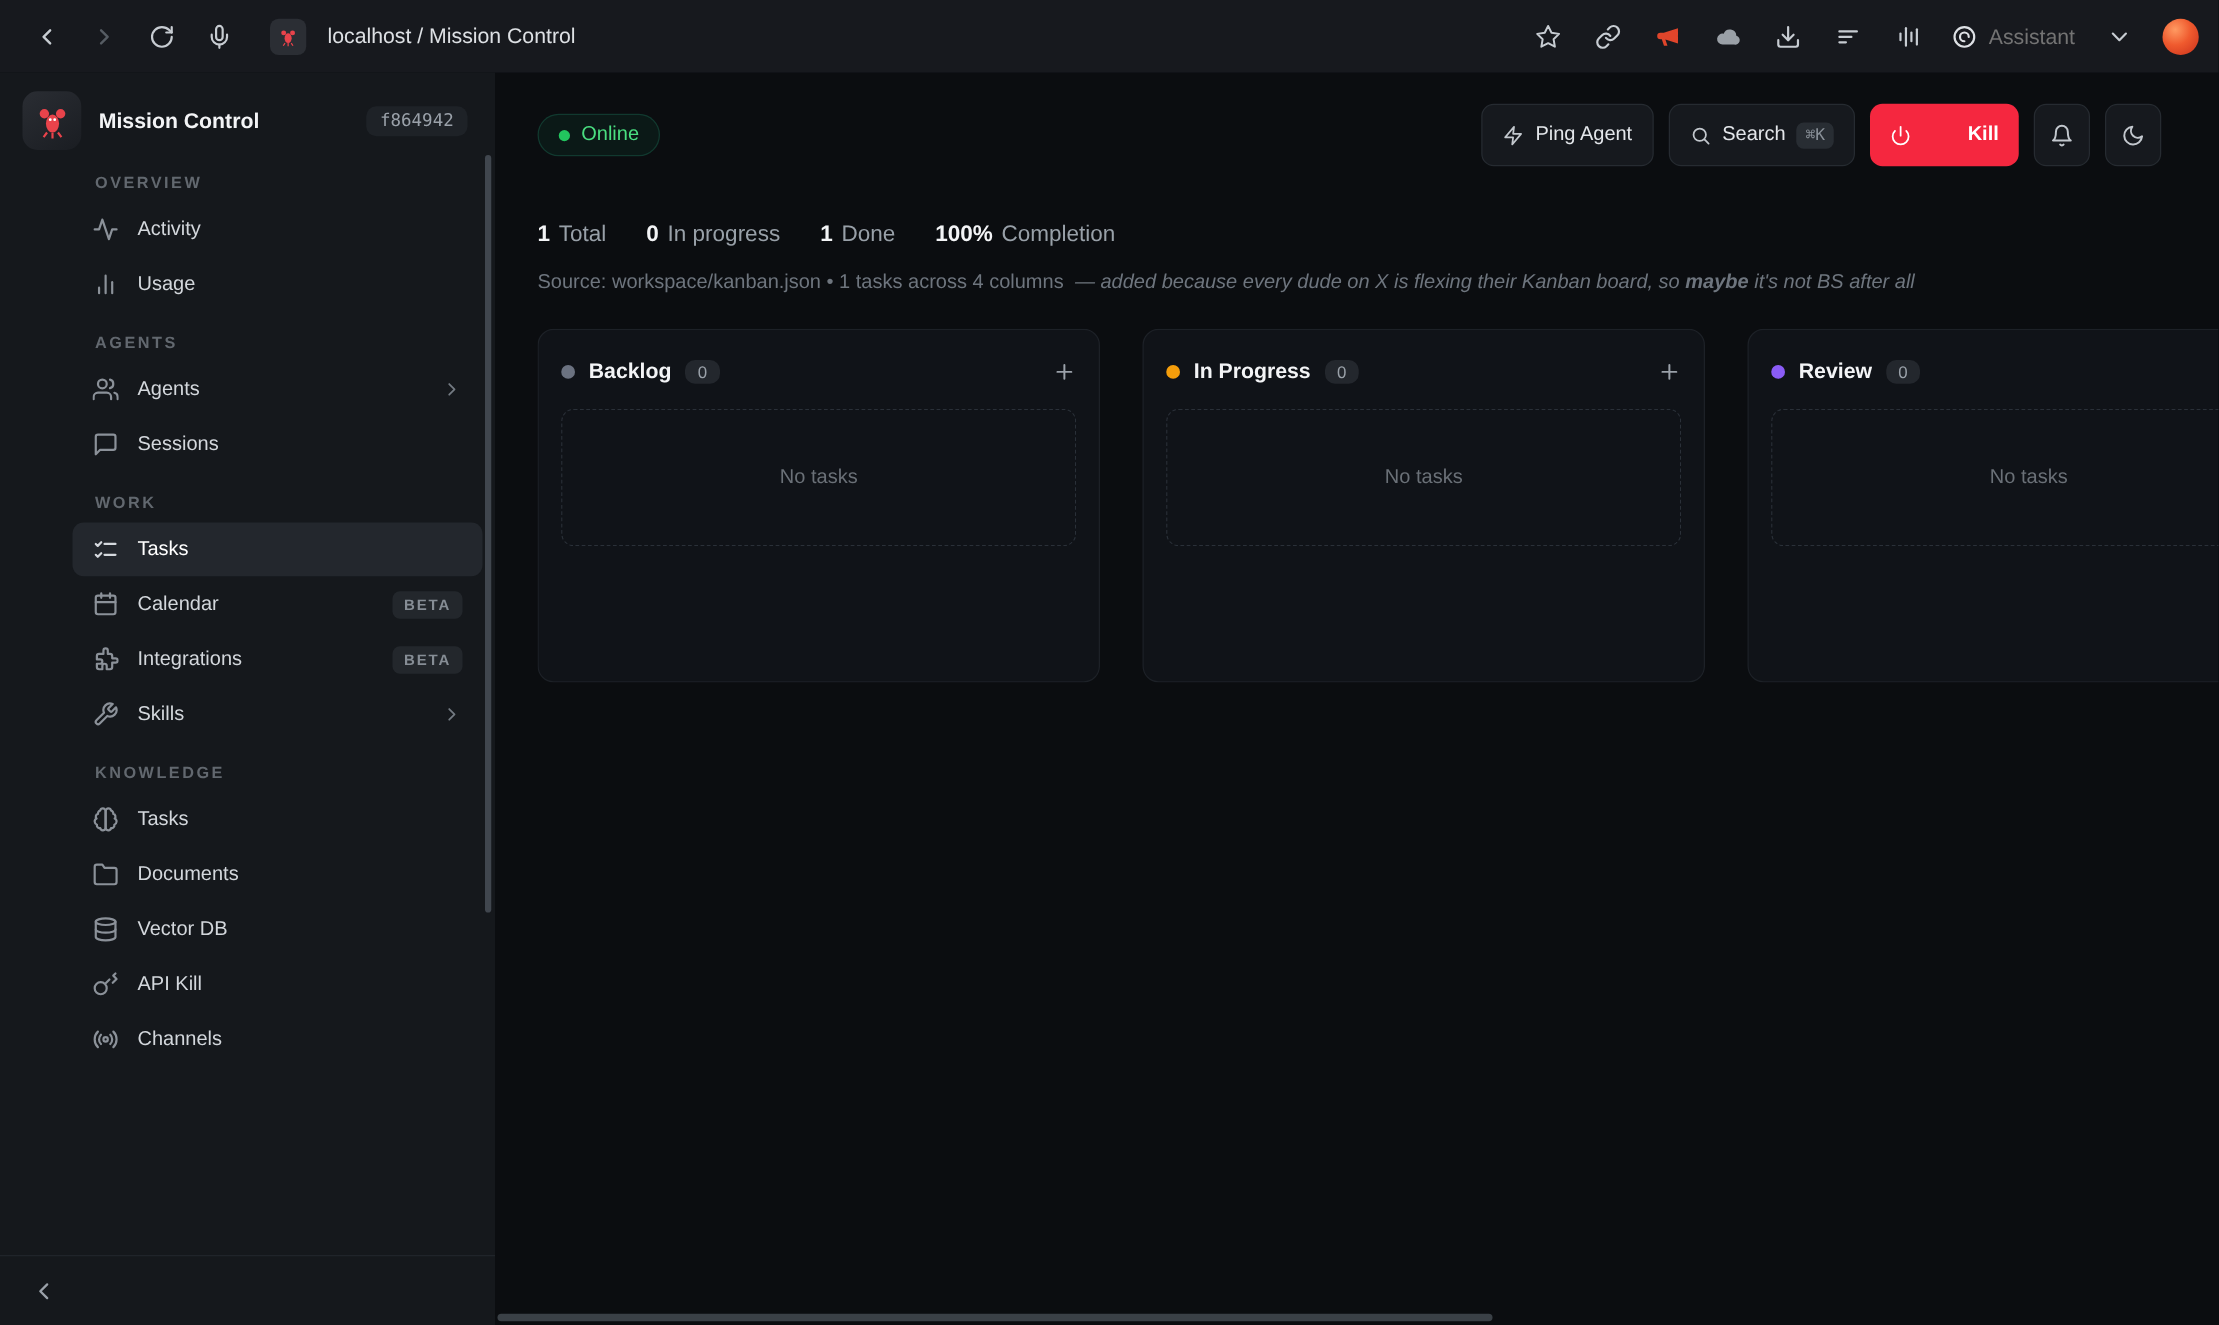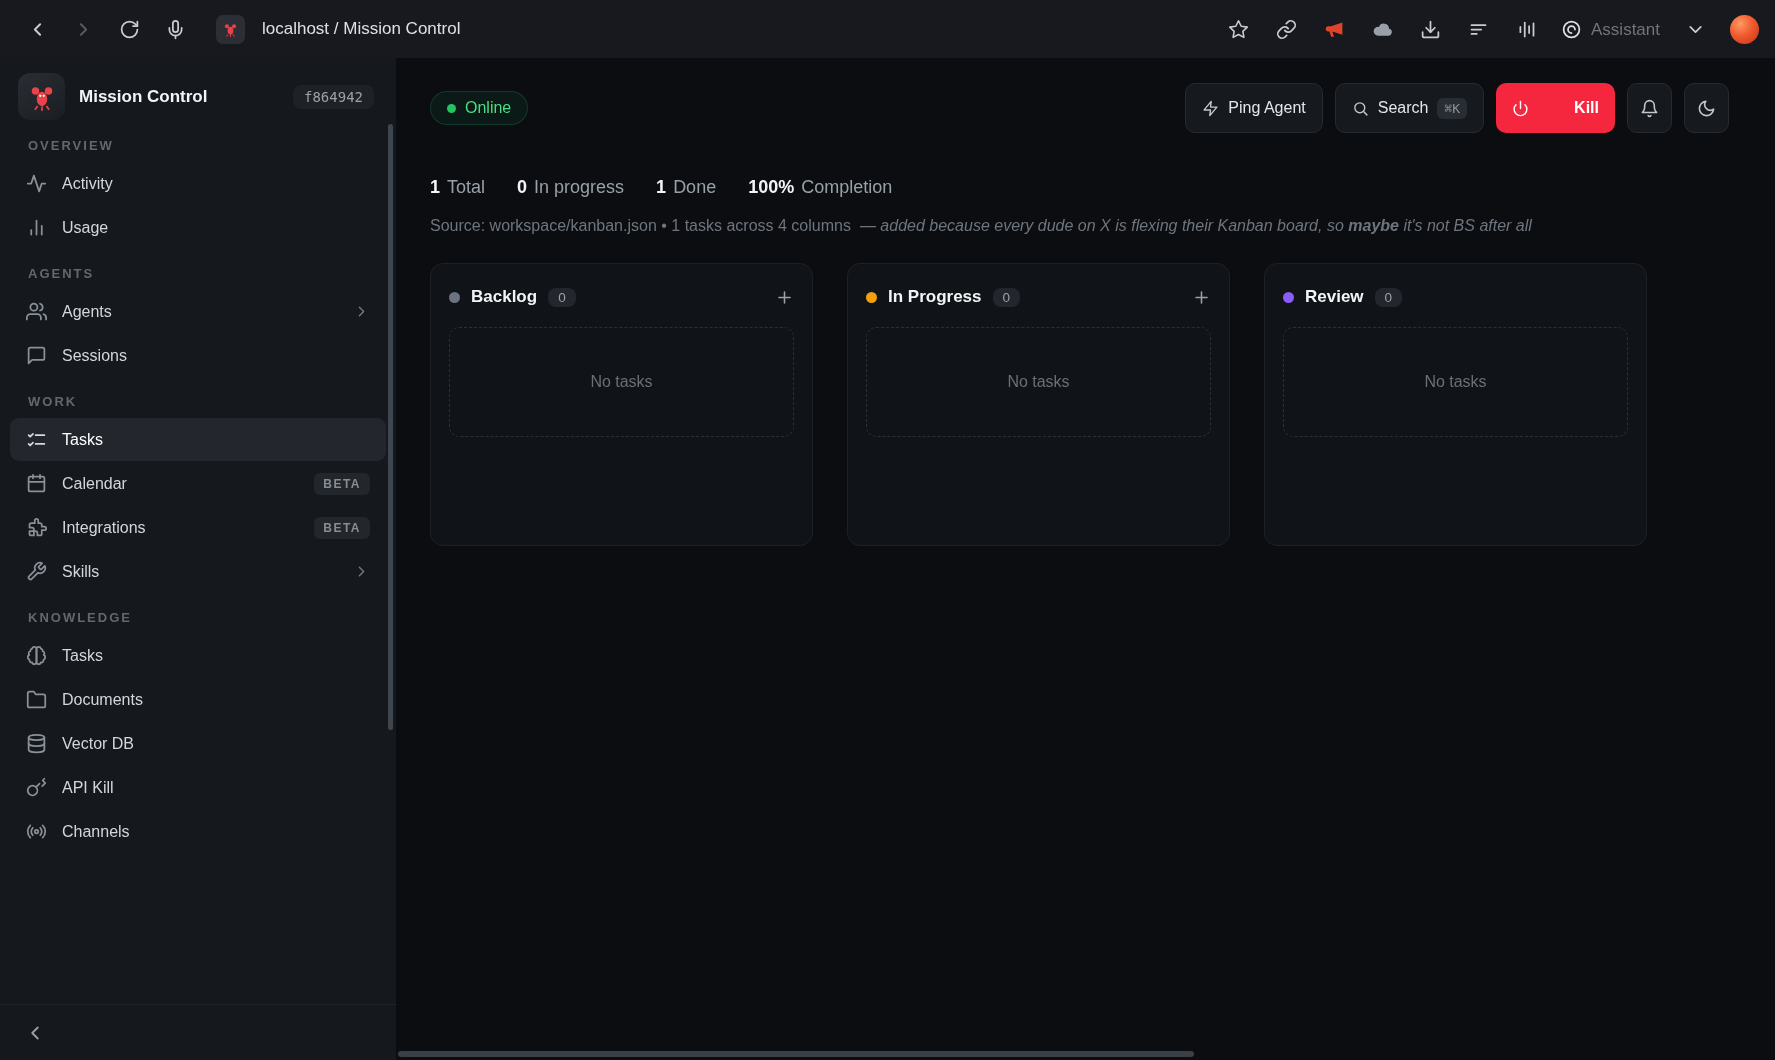--- a/index.html
+++ b/index.html
@@ -55,21 +55,21 @@
     width:47px; height:47px; border-radius:12px; flex:none;
     background:linear-gradient(145deg,#2a2d33,#1a1d22);
     display:flex; align-items:center; justify-content:center;
   }
   .logo .ic { width:30px; height:30px; }
   .app-name { font-weight:700; font-size:17px; color:#f3f4f6; margin-left:14px; }
   .instance-badge {
     margin-left:auto; font-family:"DejaVu Sans Mono", monospace; font-size:14px;
     color:#9aa1a9; background:#1e2227; padding:4px 11px; border-radius:8px;
   }
-  .nav { flex:1; overflow:hidden; }
+  .nav { flex:1; overflow:hidden;margin-left:48px; }
   .section-label {
     padding:16px 0 8px 28px; font-size:13px; font-weight:700;
     letter-spacing:2px; color:#62686f;
   }
   .nav-item {
     display:flex; align-items:center; height:43px; margin:1px 10px;
     padding:0 16px; border-radius:9px; color:#d3d7dc; font-size:16px; cursor:default;
   }
   .nav-item.active { background:#23272d; color:#ffffff; }
   .nicon { width:21px; height:21px; color:#8b9199; margin-right:15px; flex:none; }
@@ -118,21 +118,21 @@
   .stat { display:flex; gap:7px; align-items:baseline; }
   .stat-value { font-weight:700; color:#f3f4f6; }
   .stat-label { color:#98a0a8; }
 
   .source-row { margin:19px 0 0 34px; font-size:16px; color:#6e757e; white-space:nowrap; }
   .source-note { font-style:italic; margin-left:9px; }
   .source-note b { font-weight:700; font-style:italic; }
 
   .board { display:flex; gap:34px; margin:28px 0 0 34px; overflow:hidden; }
   .column {
-    width:383px; flex:none; height:283px;
+    width:450px; flex:none; height:283px;
     background:#101318; border:1px solid #1d2127; border-radius:13px;
     padding:0 18px;
   }
   .col-header { display:flex; align-items:center; padding-top:19px; height:47px; }
   .col-dot { width:11px; height:11px; border-radius:50%; flex:none; }
   .col-title { font-weight:700; font-size:17px; color:#f3f4f6; margin-left:11px; }
   .col-count {
     margin-left:11px; background:#23272d; color:#9aa1a9; font-size:13.5px;
     padding:2px 10px; border-radius:8px;
   }

